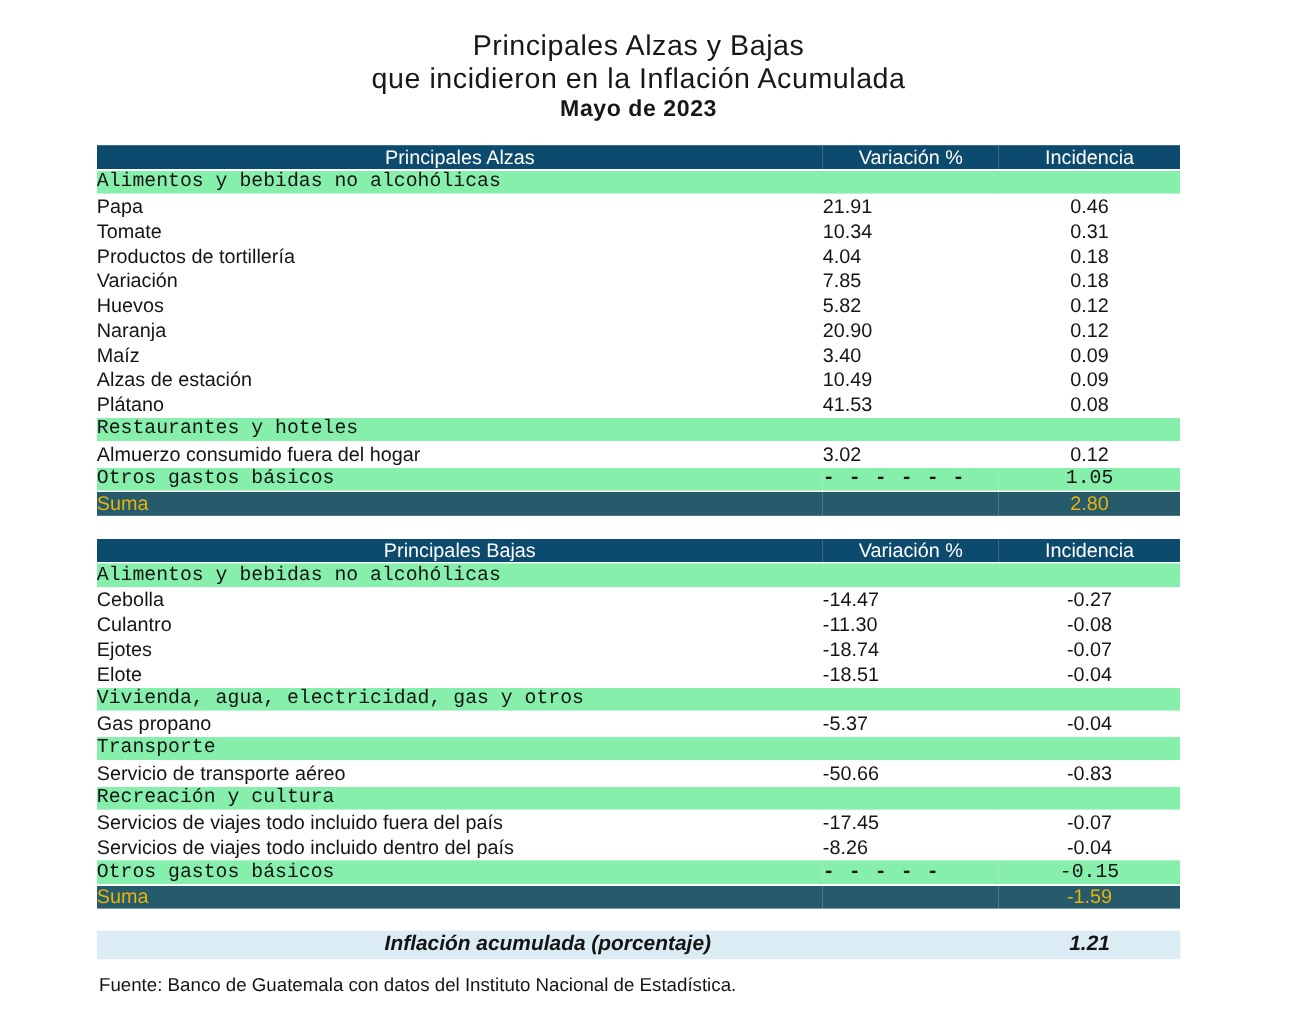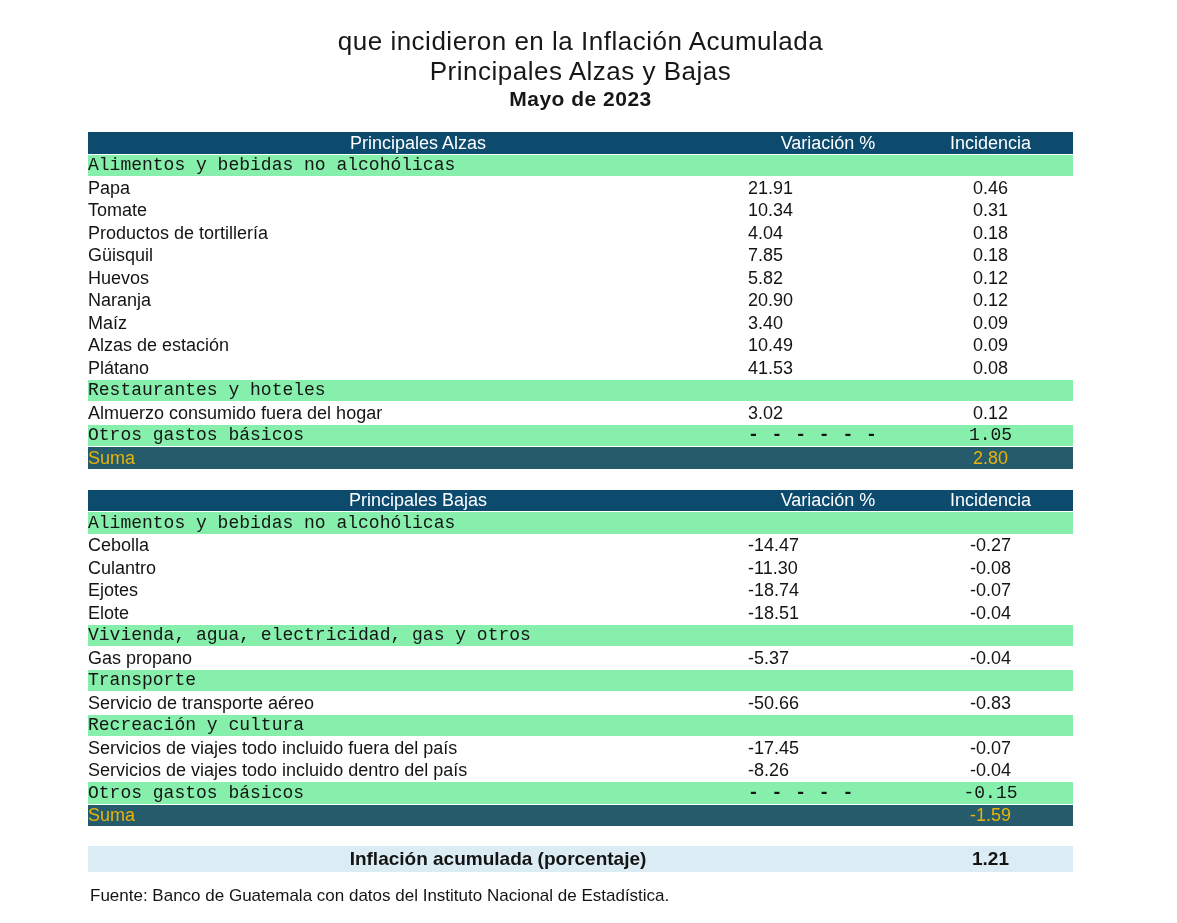--- a/index.html
+++ b/index.html
@@ -47,20 +47,21 @@
   tr.section td, tr.otros td { background: #86efac; font-family: Liberation Mono, monospace; }
   tr.otros td.varc { font-weight: 700; letter-spacing: 1px; }
 
   tr.suma td { background: #255B6B; color: #eab308; }
 
   table.summary {
     border-collapse: collapse;
     table-layout: fixed;
     width: 985px;
     margin-top: 19px;
+    font-style: italic;
   }
   table.summary td {
     background: #DBECF5;
     height: 26px;
     font-size: 19px;
     font-weight: 700;
     padding: 0;
     vertical-align: middle;
     white-space: nowrap;
   }
@@ -74,22 +75,22 @@
     padding-left: 2px;
     color: #141414;
   }
 </style>
 </head>
 <body>
 
 <div class="page">
 
   <div class="title-block">
+    <div class="title-line">Principales Alzas y Bajas</div>
     <div class="title-line">que incidieron en la Inflación Acumulada</div>
-    <div class="title-line">Principales Alzas y Bajas</div>
     <div class="title-date">Mayo de 2023</div>
   </div>
 
   <table class="data">
     <colgroup>
         <col class="c1">
         <col class="c2">
         <col class="c3">
       </colgroup>
     <tbody>
@@ -110,21 +111,21 @@
       <td class="name">Tomate</td>
       <td class="varc">10.34</td>
       <td class="incc">0.31</td>
     </tr>
     <tr>
       <td class="name">Productos de tortillería</td>
       <td class="varc">4.04</td>
       <td class="incc">0.18</td>
     </tr>
     <tr>
-      <td class="name">Güisquil</td>
+      <td class="name">Variación</td>
       <td class="varc">7.85</td>
       <td class="incc">0.18</td>
     </tr>
     <tr>
       <td class="name">Huevos</td>
       <td class="varc">5.82</td>
       <td class="incc">0.12</td>
     </tr>
     <tr>
       <td class="name">Naranja</td>

